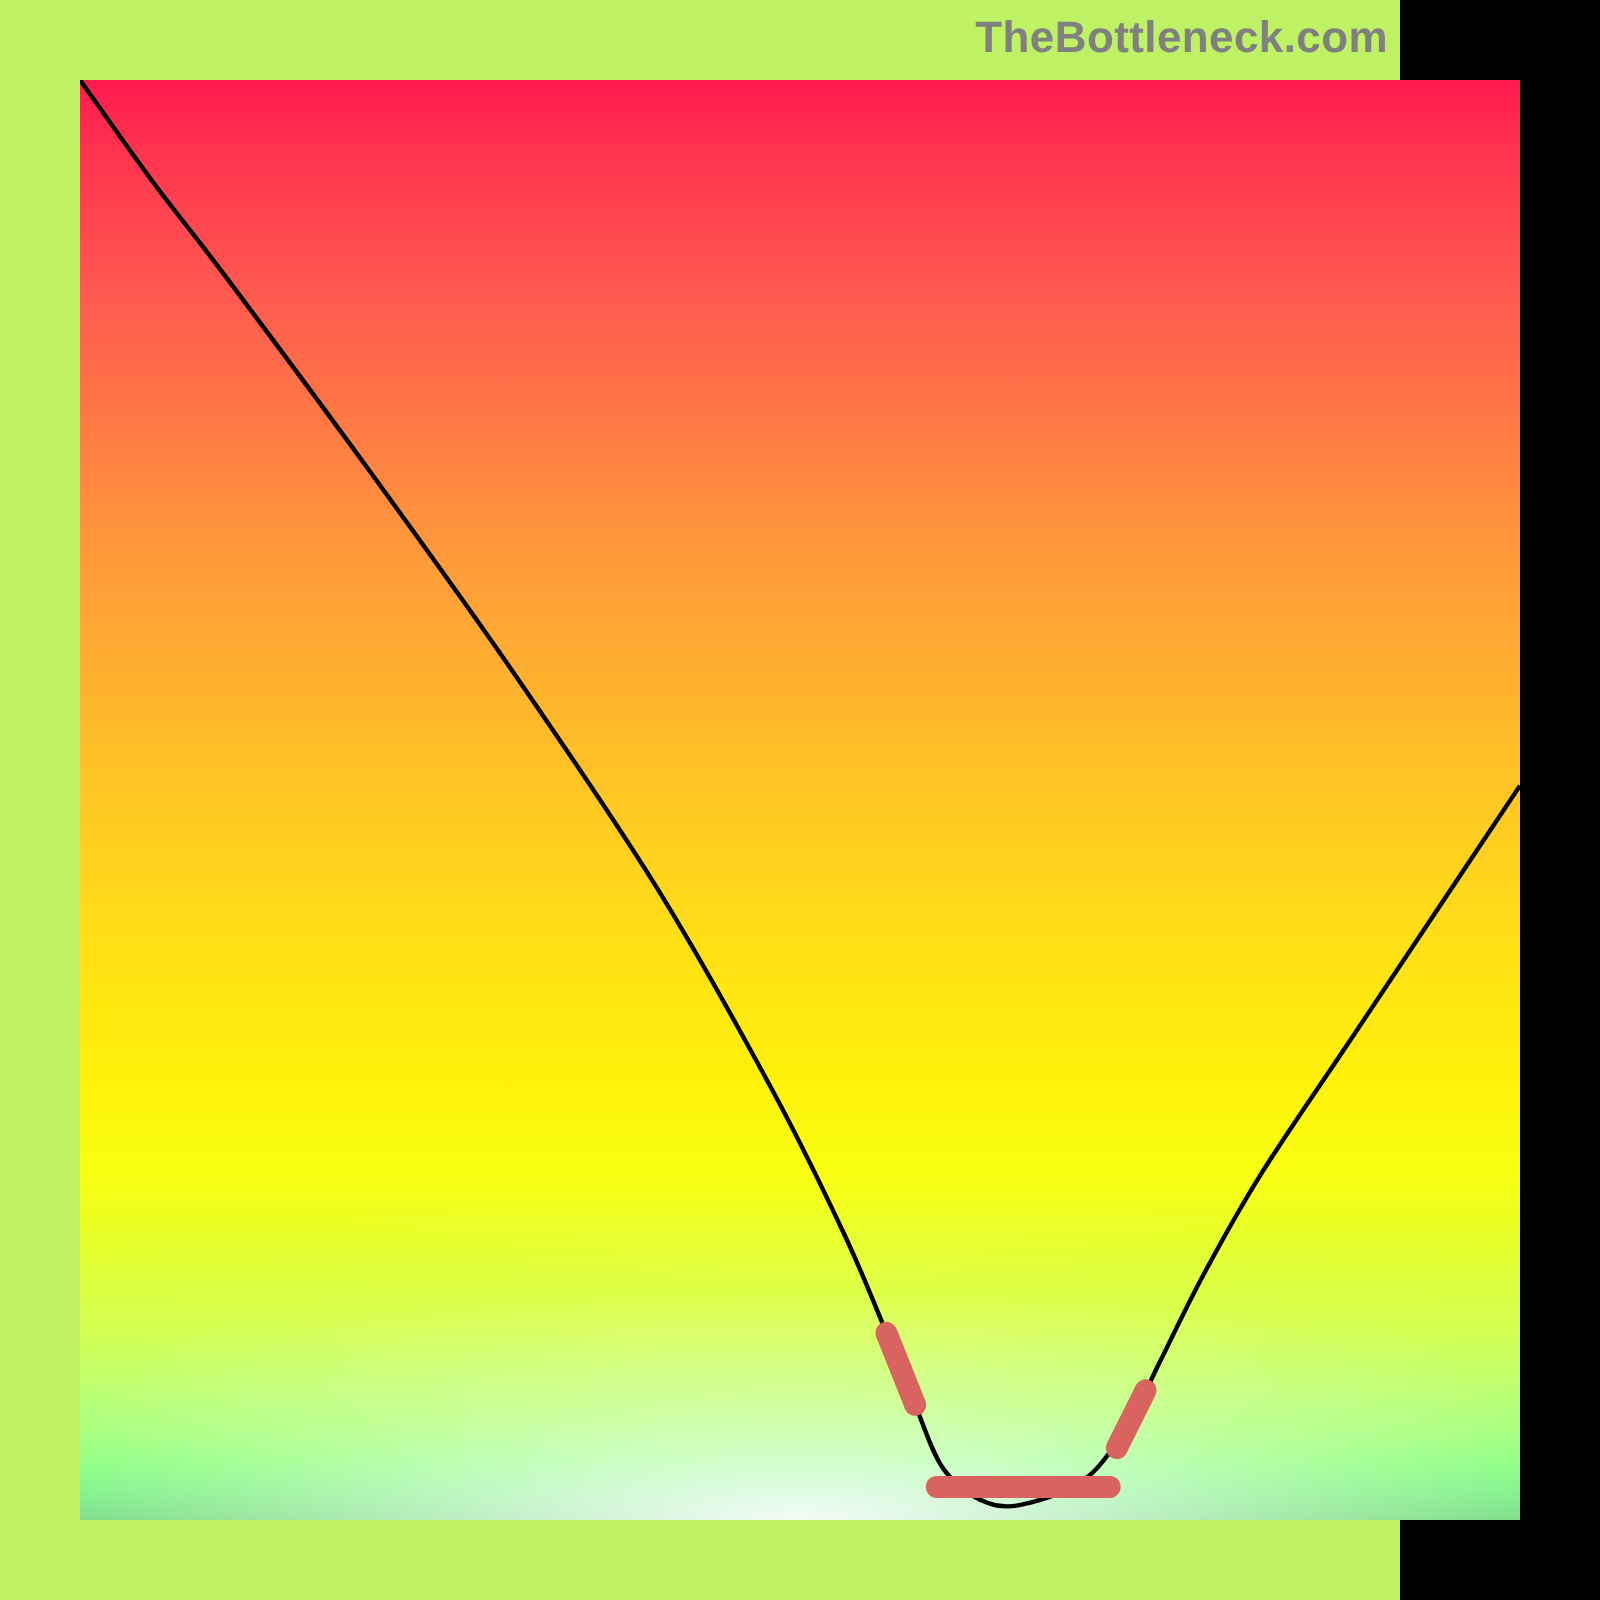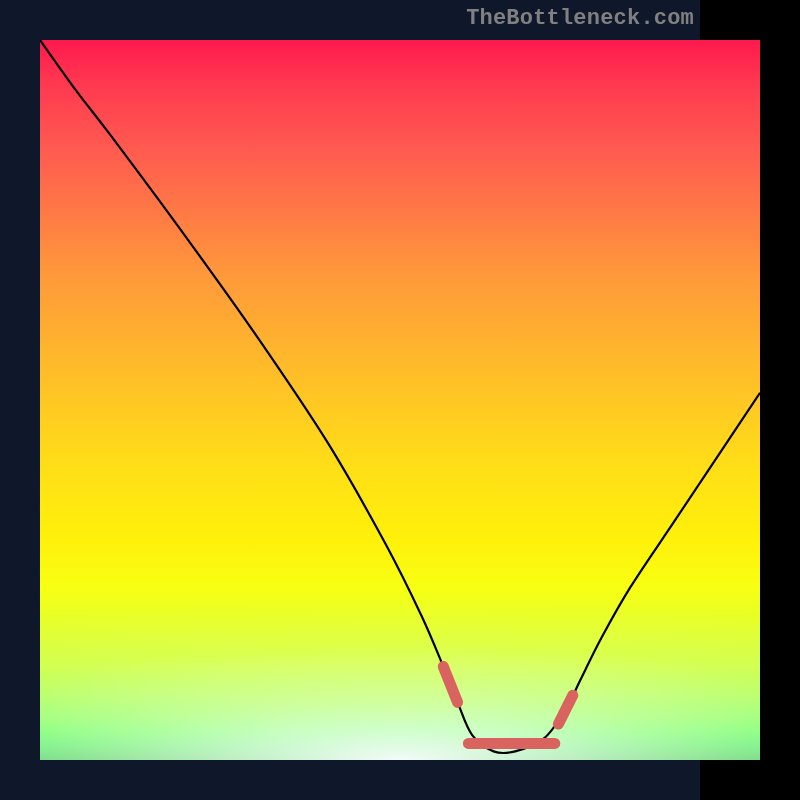--- a/index.html
+++ b/index.html
@@ -7,23 +7,22 @@
     padding: 0;
     width: 800px;
     height: 800px;
     background: #000;
     overflow: hidden;
     font-family: Arial, Helvetica, sans-serif;
   }
   .outer {
     width: 700px;
     height: 800px;
-    background: #0f172a;
+    background: #bef264;
     position: relative;
-    font-family: Liberation Mono, monospace;
   }
   .plot {
     position: absolute;
     left: 40px;
     top: 40px;
     width: 720px;
     height: 720px;
   }
   .gradient {
     position: absolute;

